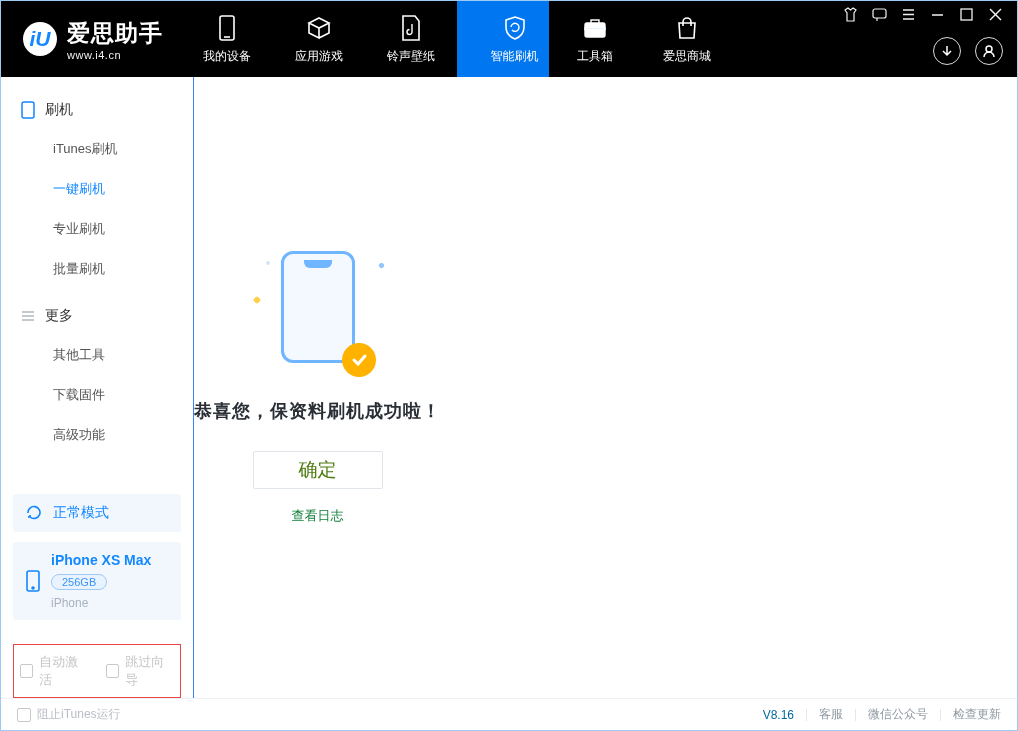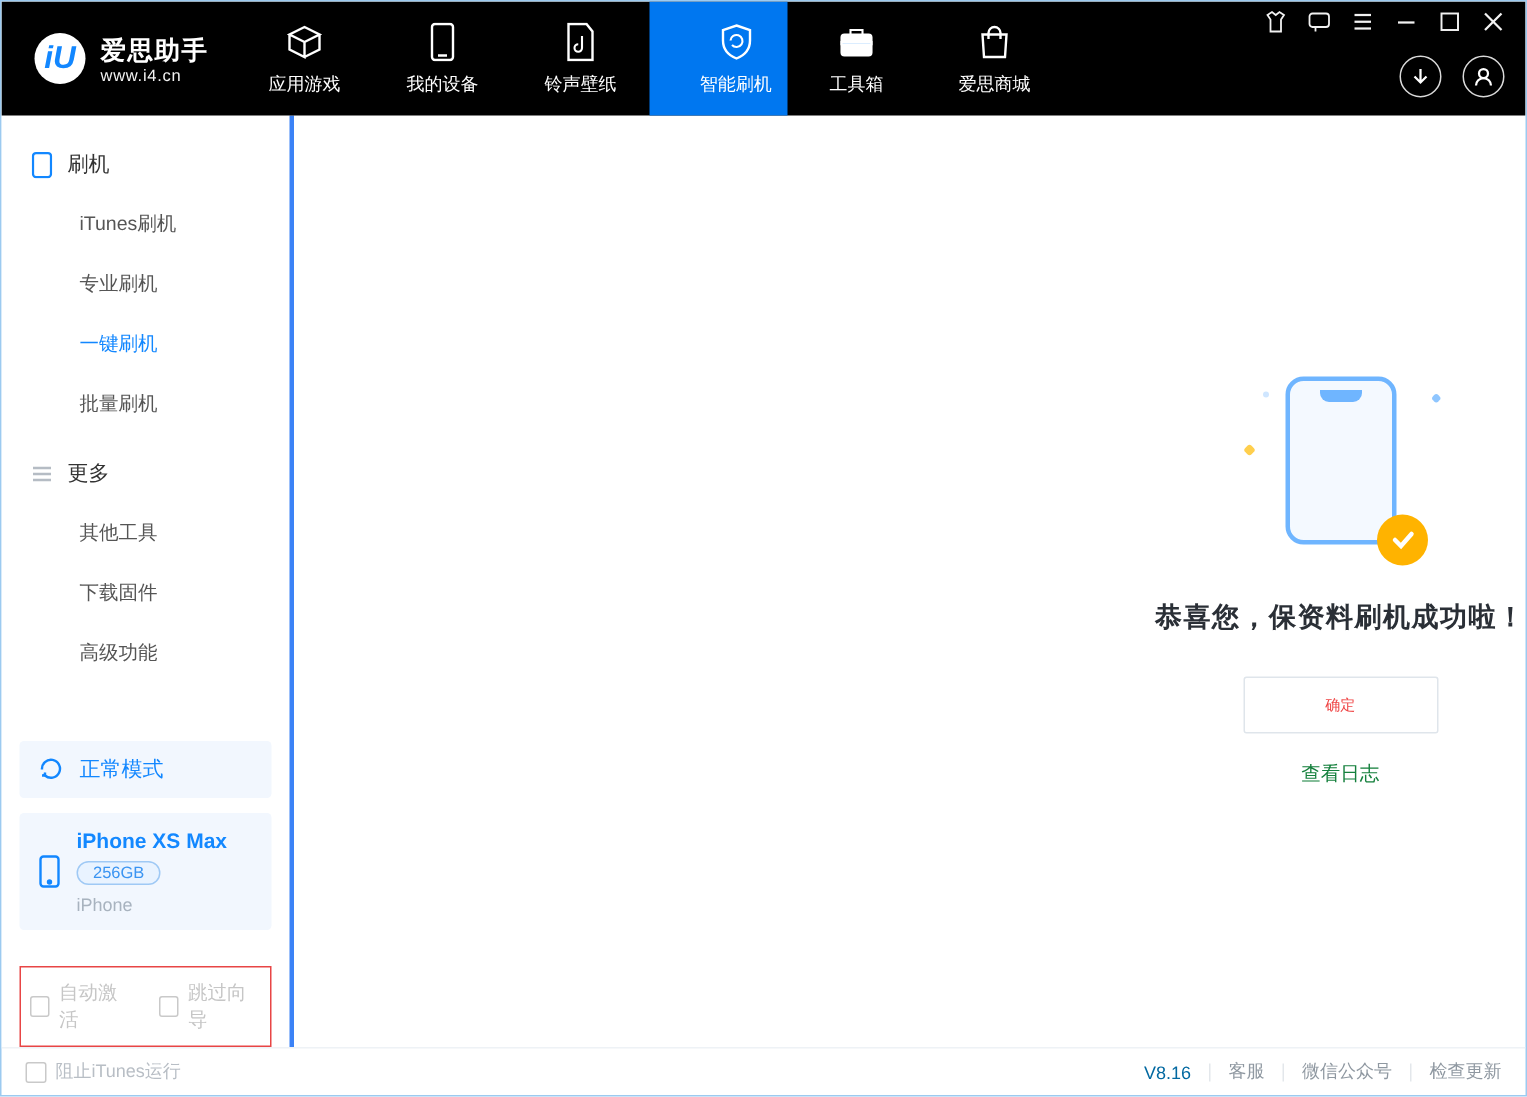--- a/index.html
+++ b/index.html
@@ -1,21 +1,21 @@
 <!DOCTYPE html>
 <html><head>
 <meta charset="utf-8">
 <style>
 * { margin: 0; padding: 0; box-sizing: border-box; font-family: "Microsoft YaHei", -apple-system, sans-serif; }
 body { background: #fff; width: 1018px; height: 731px; overflow: hidden; border: 1px solid #9ccaf0; position: relative; }
 
 .header { background: #000000; height: 76px; display: flex; align-items: stretch; color: #fff; position: relative; }
 .logo-area { display: flex; align-items: center; padding: 0 18px 0 22px; gap: 10px; }
 .logo-circle { width: 34px; height: 34px; background: #fff; border-radius: 50%; display: flex; align-items: center; justify-content: center; color: #1287ff; font-weight: 900; font-size: 21px; font-style: italic; }
-.logo-text .cn { font-size: 17px; font-weight: 700; letter-spacing: 1px; }
+.logo-text .cn { font-size: 23px; font-weight: 700; letter-spacing: 1px; }
 .logo-text .en { font-size: 11px; opacity: .95; letter-spacing: .5px; }
 
 .nav { display: flex; }
 .nav-item { width: 92px; display: flex; flex-direction: column; align-items: center; justify-content: center; gap: 6px; font-size: 12px; cursor: pointer; }
 .nav-item.active { background: #0077f0; padding-left: 23px; }
 .nav-icon { width: 28px; height: 28px; display: flex; align-items: center; justify-content: center; }
 
 .win-ctrls { position: absolute; top: 6px; right: 14px; display: flex; gap: 14px; align-items: center; }
 .win-ctrls svg { cursor: pointer; opacity: .95; }
 .head-right { position: absolute; right: 14px; bottom: 12px; display: flex; gap: 14px; align-items: center; }
@@ -31,29 +31,29 @@
 .side-bottom { padding: 10px 12px 14px; }
 .sb-card { background: #f2f7fe; border-radius: 3px; padding: 10px 12px; margin-bottom: 10px; display:flex; align-items:center; gap:10px; color:#1287ff; font-size:14px; }
 .dev-card { background: #f2f7fe; border-radius: 3px; padding: 10px 12px; }
 .dev-card .dname { color:#1388ff; font-weight:700; font-size:14px; }
 .dev-card .badge { display:inline-block; border:1px solid #9fc9f5; color:#3a94f2; font-size:11px; border-radius:10px; padding:1px 10px; margin-top:6px; background:#e9f3ff; }
 .dev-card .dtype { color:#a8b3bf; font-size:12px; margin-top:6px; }
 
 .highlight-box { border:1.5px solid #e84545; margin:10px 12px 0; padding:8px 6px; display:flex; gap:18px; align-items:center; color:#c6c6c6; font-size:13px; }
 .chkbox { width:14px; height:14px; border:1px solid #c9c9c9; display:inline-block; border-radius:2px; vertical-align:middle; }
 
-.main { flex:1; border-left:3px solid #3b82f6; display:flex; align-items:center; justify-content:flex-end; }
+.main { flex:1; border-left:1px solid #3b82f6; display:flex; align-items:center; justify-content:flex-start; }
 .result { text-align:center; }
 .phone-icon { position:relative; width:140px; height:120px; margin:0 auto 28px; }
 .phone { width:74px; height:112px; border:3px solid #6fb5ff; border-radius:12px; margin:0 auto; position:relative; background:#f4f9ff; }
 .phone::before { content:""; position:absolute; top:6px; left:50%; transform:translateX(-50%); width:28px; height:8px; background:#6fb5ff; border-radius:0 0 6px 6px; }
 .check { position:absolute; right:12px; bottom:-6px; width:34px; height:34px; background:#ffb300; border-radius:50%; display:flex; align-items:center; justify-content:center; }
 .sparkle { position:absolute; background:#ffcf4d; border-radius:2px; }
 .msg { font-size:18px; color:#2a2f36; font-weight:600; letter-spacing:1px; }
-.ok-btn { margin:28px auto 18px; width:130px; height:38px; border:1px solid #dfe5eb; background:#fff; color:#ef4444; font-size:10px; cursor:pointer; display:flex; align-items:center; justify-content:center; border-radius:2px; }
+.ok-btn { margin:28px auto 18px; width:130px; height:38px; border:1px solid #dfe5eb; background:#fff; color:#4d7c0f; font-size:19px; cursor:pointer; display:flex; align-items:center; justify-content:center; border-radius:2px; }
 .loglink { color:#15803d; font-size:13px; cursor:pointer; }
 
 .footer { height:32px; border-top:1px solid #eef2f6; display:flex; align-items:center; padding:0 16px; font-size:12px; color:#b8bec5; justify-content:space-between; }
 .footer .left { display:flex; align-items:center; gap:8px; }
 .footer .right { display:flex; align-items:center; gap:12px; }
 .footer .sep { width:1px; height:12px; background:#e3e7eb; }
 .version { color:#0369a1; }
 .flink { color:#8f98a1; cursor:pointer; }
 </style>
 </head>
@@ -63,34 +63,34 @@
   <div class="logo-area">
     <div class="logo-circle">iU</div>
     <div class="logo-text">
       <div class="cn">爱思助手</div>
       <div class="en">www.i4.cn</div>
     </div>
   </div>
   <div class="nav">
     <div class="nav-item">
       <span class="nav-icon">
-          <svg width="26" height="26" viewBox="0 0 26 26" stroke="#fff" fill="none" stroke-width="1.6">
-            <path d="M13 3 L23 8 L13 13 L3 8 Z M3 8 V18 L13 23 V13 M23 8 V18 L13 23"></path>
-          </svg>
-        </span>
-      <span>应用游戏</span>
-    </div>
-    <div class="nav-item">
-      <span class="nav-icon">
           <svg width="22" height="26" viewBox="0 0 22 26" stroke="#fff" fill="none" stroke-width="1.6">
             <rect x="4" y="1" width="14" height="24" rx="2"></rect>
             <line x1="8" y1="22" x2="14" y2="22"></line>
           </svg>
         </span>
       <span>我的设备</span>
+    </div>
+    <div class="nav-item">
+      <span class="nav-icon">
+          <svg width="26" height="26" viewBox="0 0 26 26" stroke="#fff" fill="none" stroke-width="1.6">
+            <path d="M13 3 L23 8 L13 13 L3 8 Z M3 8 V18 L13 23 V13 M23 8 V18 L13 23"></path>
+          </svg>
+        </span>
+      <span>应用游戏</span>
     </div>
     <div class="nav-item">
       <span class="nav-icon">
           <svg width="24" height="26" viewBox="0 0 24 26" stroke="#fff" fill="none" stroke-width="1.6">
             <path d="M4 1 H16 L20 6 V25 H4 Z"></path>
             <path d="M13 9 V17 A2.5 2.5 0 1 1 10.5 14.5" stroke-width="1.4"></path>
           </svg>
         </span>
       <span>铃声壁纸</span>
     </div>
@@ -166,22 +166,22 @@
 <div class="body-area">
   <div class="sidebar">
     <div class="side-content">
       <div class="side-group-head">
         <svg width="14" height="18" viewBox="0 0 14 18" stroke="#1287ff" fill="none" stroke-width="1.5">
             <rect x="1" y="1" width="12" height="16" rx="2"></rect>
           </svg>
         <span style="color:#333;font-weight:500">刷机</span>
       </div>
       <div class="side-sub">iTunes刷机</div>
+      <div class="side-sub active">一键刷机</div>
       <div class="side-sub">专业刷机</div>
-      <div class="side-sub active">一键刷机</div>
       <div class="side-sub">批量刷机</div>
 
       <div class="side-group-head" style="margin-top:8px">
         <svg width="14" height="14" viewBox="0 0 14 14" stroke="#b5bcc4" stroke-width="1.6">
             <line x1="1" y1="3" x2="13" y2="3"></line>
             <line x1="1" y1="7" x2="13" y2="7"></line>
             <line x1="1" y1="11" x2="13" y2="11"></line>
           </svg>
         <span style="color:#333;font-weight:500">更多</span>
       </div>

